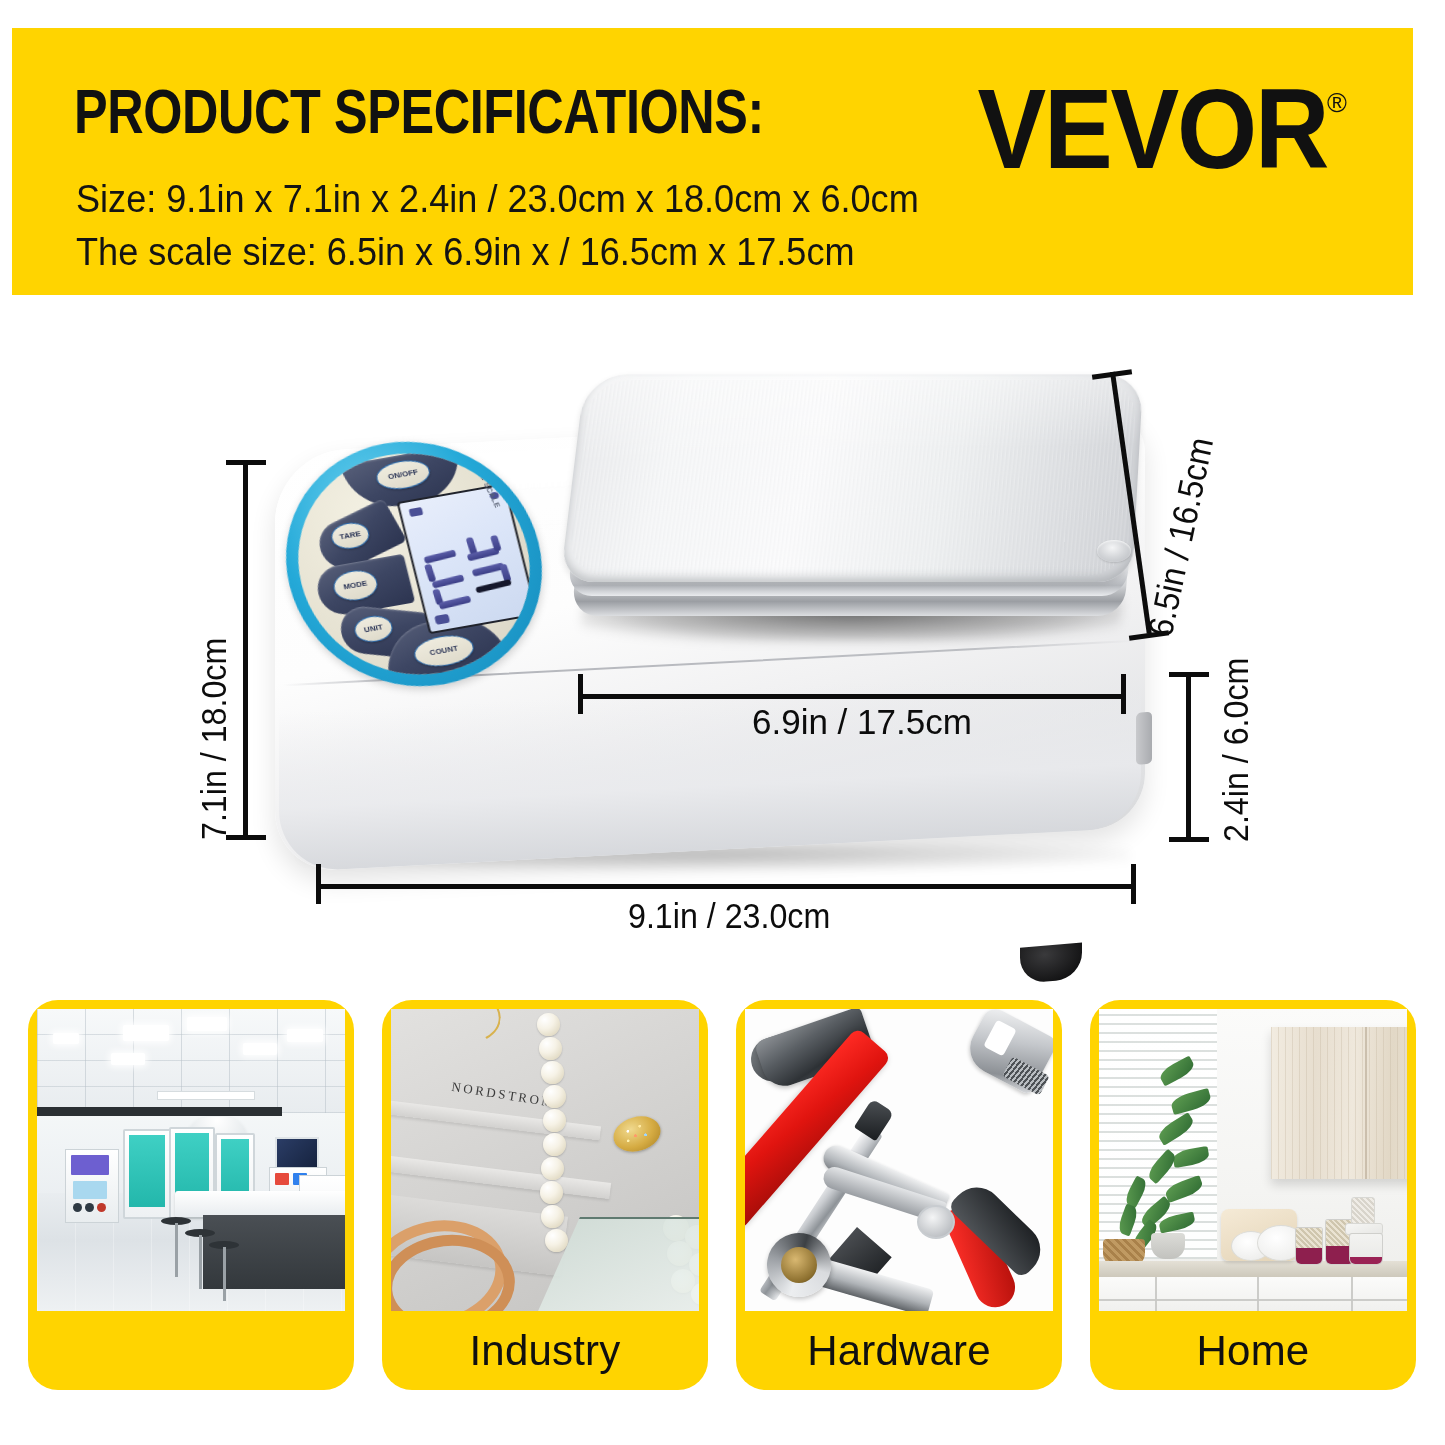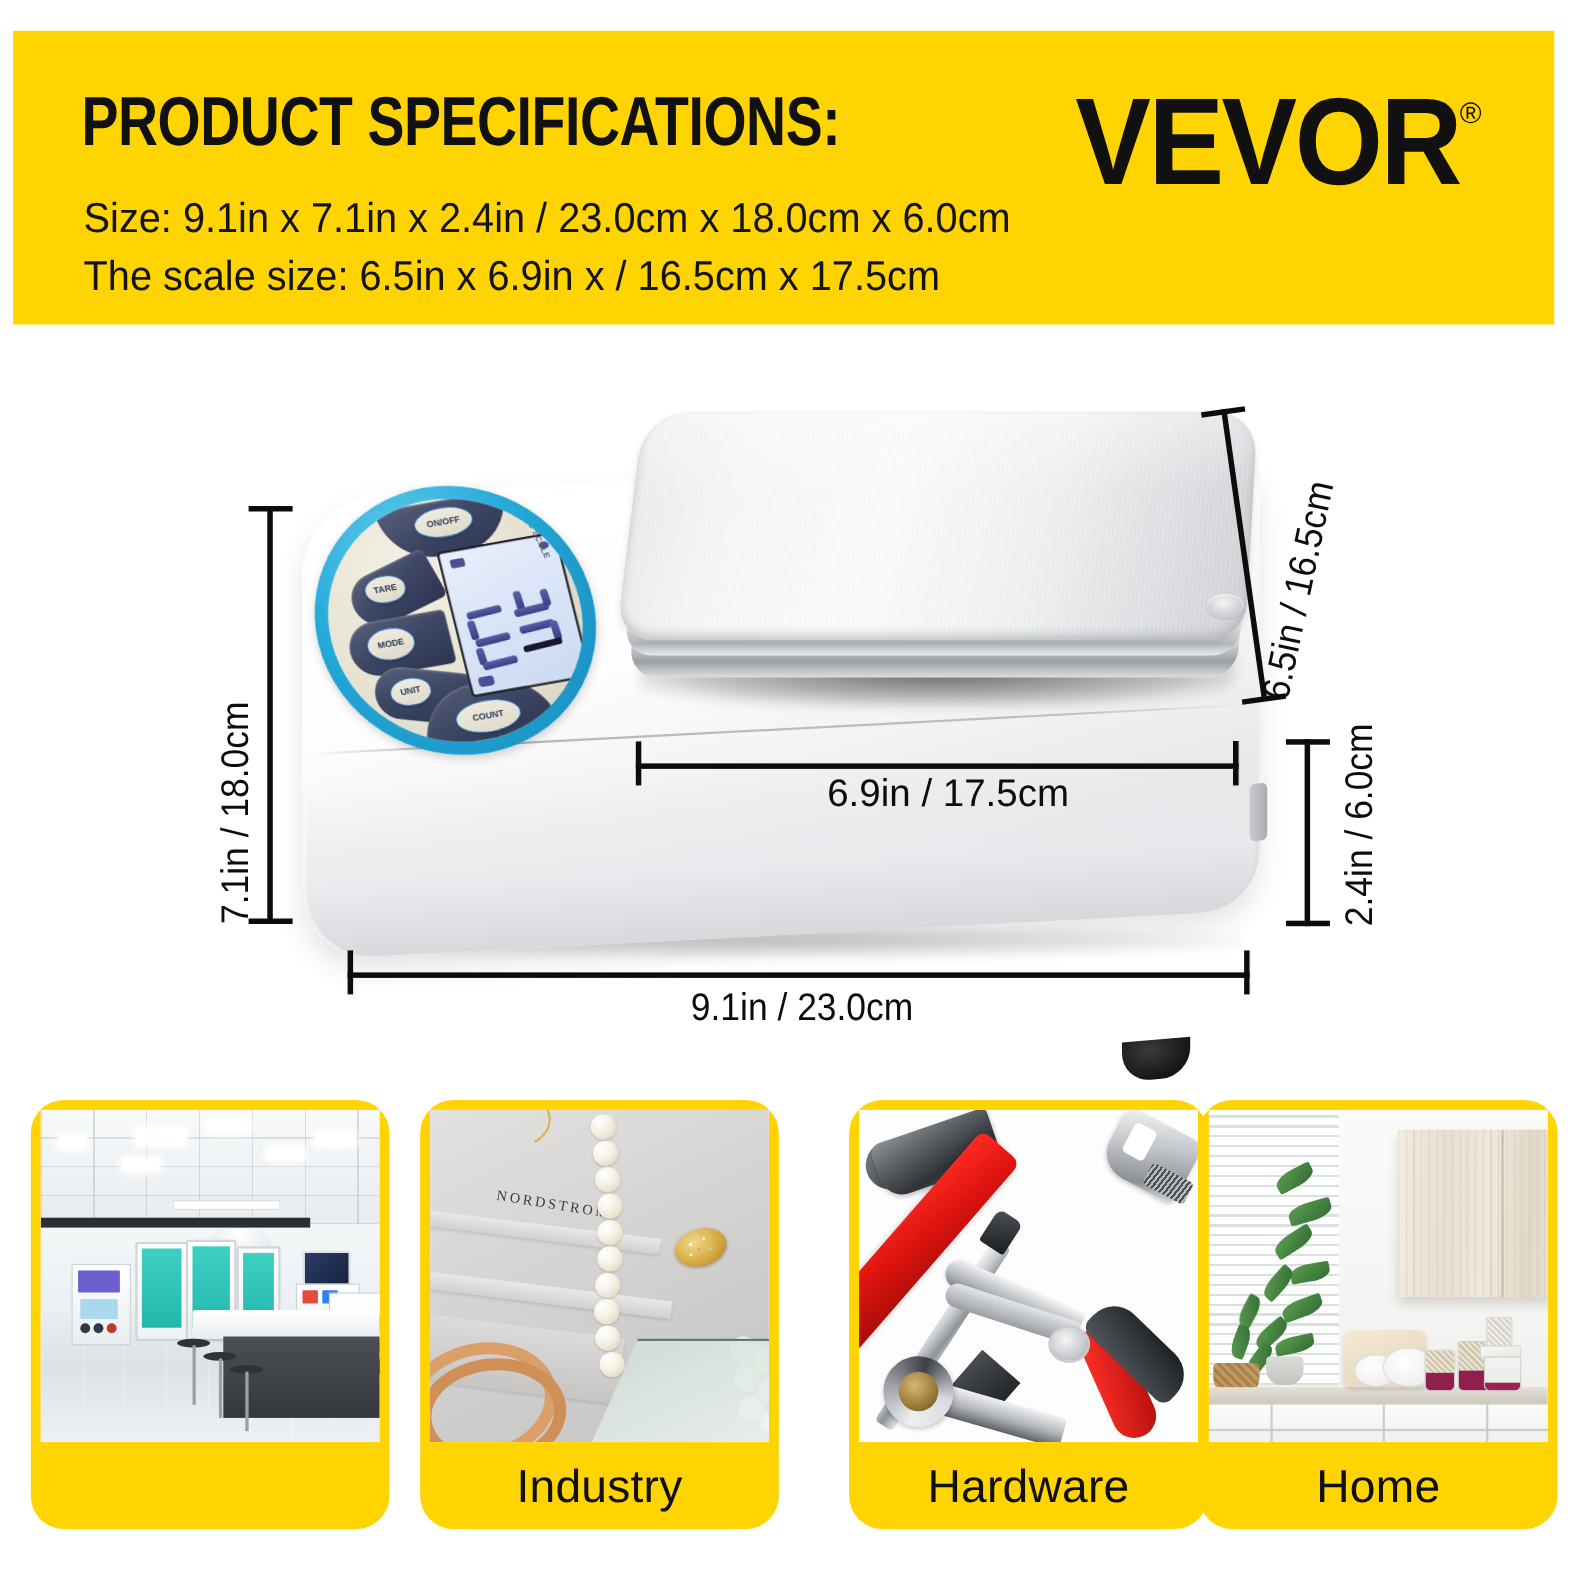--- a/index.html
+++ b/index.html
@@ -297,21 +297,21 @@
   .card{
     position:absolute;
     top:0; width:326px; height:390px;
     background:var(--yellow,#FFD400);
     border-radius:30px;
     overflow:hidden;
     box-sizing:border-box;
   }
   .card-0{ left:28px; }
   .card-1{ left:382px; }
-  .card-2{ left:772px; }
+  .card-2{ left:736px; }
   .card-3{ left:1090px; }
   .card-photo{
     position:absolute;
     left:9px; top:9px; right:9px;
     height:302px;
     overflow:hidden;
     background:#ffffff;
   }
   .card-label{
     position:absolute;

